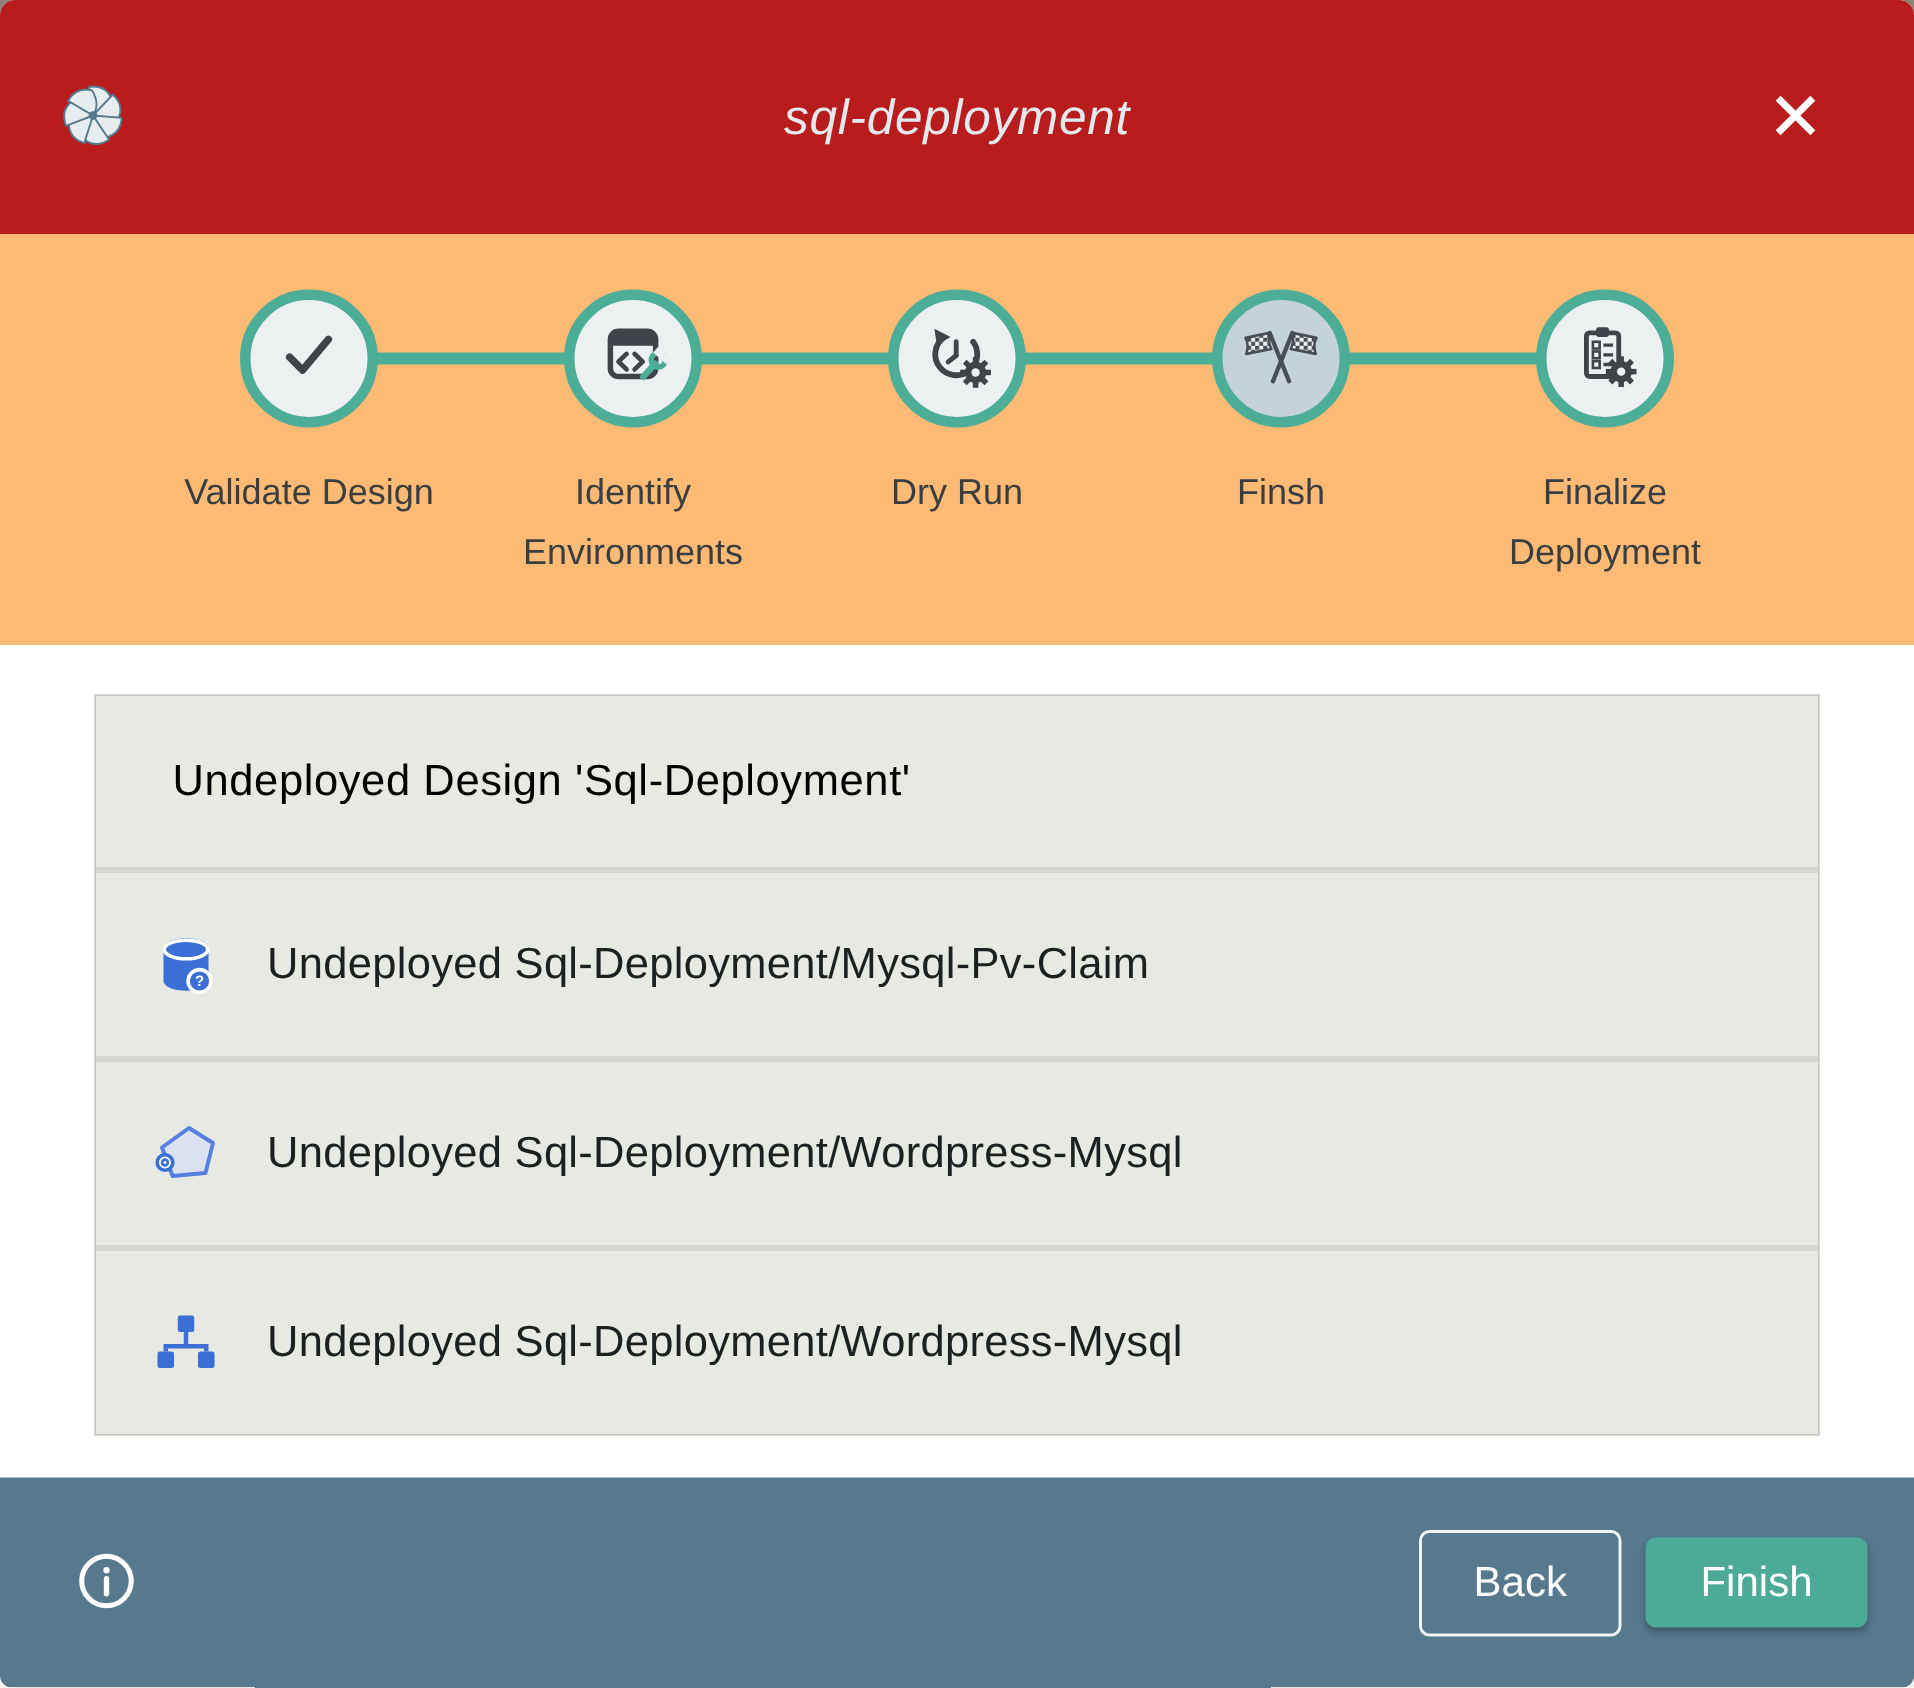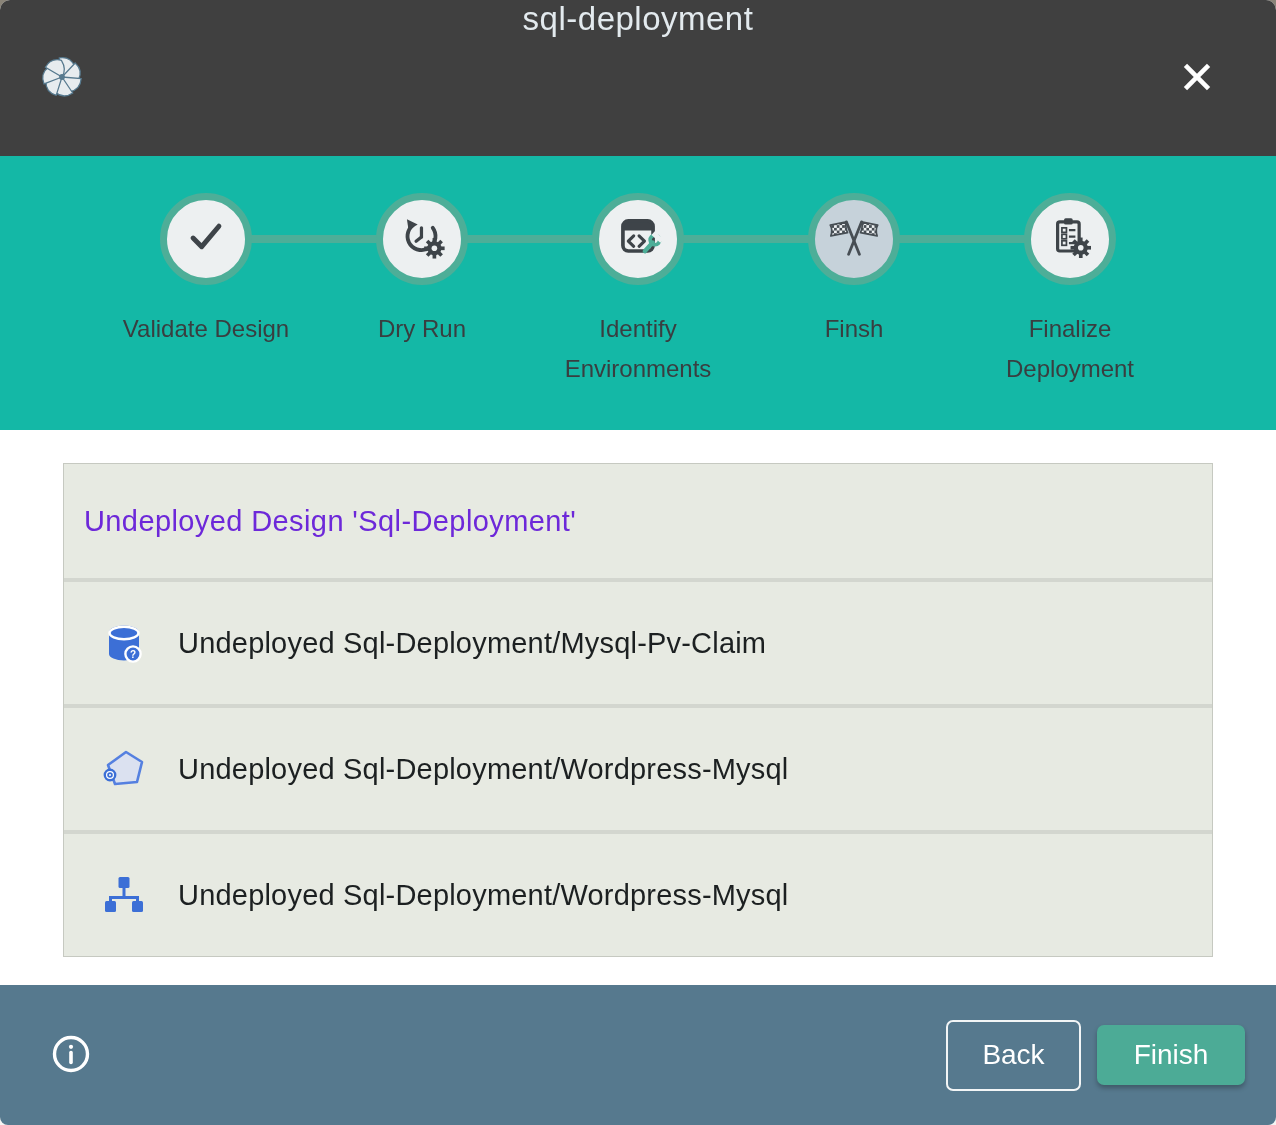--- a/index.html
+++ b/index.html
@@ -12,39 +12,40 @@
   .modal {
     width: 1276px; height: 1125px;
     display: flex; flex-direction: column;
     border-radius: 10px 10px 8px 8px;
     overflow: hidden;
     background: #ffffff;
   }
   
   .hdr {
     height: 156px; flex: 0 0 156px;
-    background: #404040;
-    display: flex; align-items: flex-start;
+    background: #b91c1c;
+    display: flex; align-items: center;
     position: relative;
+    font-style: italic;
   }
   .hdr .logo { position: absolute; left: 33px; top: 48px; width: 58px; height: 58px; }
   .hdr .title {
     width: 100%; text-align: center;
     color: #e3eaee; font-size: 33px; letter-spacing: 0.5px; font-weight: 400;
   }
   .hdr .close {
     position: absolute; right: 56px; top: 54px;
     width: 46px; height: 46px;
     background: transparent; border: none; cursor: pointer;
     display: flex; align-items: center; justify-content: center;
   }
   
   .stepper {
     height: 274px; flex: 0 0 274px;
-    background: #14b8a6;
+    background: #fdba74;
   }
   .steps {
     position: relative; width: 1080px; margin: 0 auto; padding-top: 37px;
     display: flex;
   }
   .steps .track {
     position: absolute; top: 79px; left: 108px; right: 108px; height: 8px;
     background: #4dae98; z-index: 0;
   }
   .step { width: 216px; display: flex; flex-direction: column; align-items: center; z-index: 1; }
@@ -63,22 +64,22 @@
   
   .content { flex: 1 1 auto; background: #ffffff; }
   .panel {
     width: 1150px; margin: 33px auto 0;
     border: 1px solid #c6c9c1;
     background: #d3d6cf;
     display: flex; flex-direction: column; gap: 4px;
   }
   .panel-heading {
     height: 114px; background: #e7eae2;
-    display: flex; align-items: center; padding-left: 20px;
-    font-size: 29px; font-weight: 300; letter-spacing: 0.4px; color: #6d28d9;
+    display: flex; align-items: center; padding-left: 51px;
+    font-size: 29px; font-weight: 300; letter-spacing: 0.4px; color: #000000;
   }
   .panel-row {
     height: 122px; background: #e7eae2;
     display: flex; align-items: center; padding-left: 36px;
   }
   .row-icon { width: 48px; height: 48px; flex: 0 0 48px; }
   .row-text { margin-left: 30px; font-size: 29px; color: #1c2021; letter-spacing: 0.2px; }
   
   .ftr {
     height: 140px; flex: 0 0 140px;
@@ -148,20 +149,39 @@
             </svg>
           </span>
         </div>
         <div class="step-label">Validate Design</div>
       </div>
 
       <div class="step">
         <div class="step-circle">
           <span>
             <svg viewBox="0 0 52 52" width="56" height="56">
+              <path d="M12 16 a5 5 0 0 1 5 -5 h18 a5 5 0 0 1 5 5 v4 h-28 z" fill="#3e4449"></path>
+              <rect x="12" y="11" width="28" height="28" rx="5" fill="none" stroke="#3e4449" stroke-width="3.4"></rect>
+              <path d="M22 25 l-5 4.8 5 4.8" fill="none" stroke="#3e4449" stroke-width="2.9" stroke-linecap="round" stroke-linejoin="round"></path>
+              <path d="M27 25 l5 4.8 -5 4.8" fill="none" stroke="#3e4449" stroke-width="2.9" stroke-linecap="round" stroke-linejoin="round"></path>
+              <g transform="translate(37,34) rotate(42)">
+                <circle cx="0" cy="-7" r="4.4" fill="none" stroke="#4dae98" stroke-width="3.4"></circle>
+                <rect x="-5.5" y="-13" width="11" height="4.6" fill="#edf0f1"></rect>
+                <rect x="-2" y="-6" width="4" height="15" rx="2" fill="#4dae98"></rect>
+              </g>
+            </svg>
+          </span>
+        </div>
+        <div class="step-label">Identify Environments</div>
+      </div>
+
+      <div class="step">
+        <div class="step-circle">
+          <span>
+            <svg viewBox="0 0 52 52" width="56" height="56">
               <path d="M17.5 15 A13 13 0 1 0 36 17.5" fill="none" stroke="#3e4449" stroke-width="3.6" stroke-linecap="round"></path>
               <polygon points="12,9.5 13.5,19.5 22,14.5" fill="#3e4449"></polygon>
               <line x1="25.5" y1="26" x2="25.5" y2="17.5" stroke="#3e4449" stroke-width="3" stroke-linecap="round"></line>
               <line x1="25.5" y1="26" x2="20.5" y2="30" stroke="#3e4449" stroke-width="3" stroke-linecap="round"></line>
               <g transform="translate(37.5,36.5)">
                 <g fill="#3e4449">
                   <rect x="-1.7" y="-9.5" width="3.4" height="4"></rect>
                   <rect x="-1.7" y="5.5" width="3.4" height="4"></rect>
                   <rect x="-9.5" y="-1.7" width="4" height="3.4"></rect>
                   <rect x="5.5" y="-1.7" width="4" height="3.4"></rect>
@@ -170,39 +190,20 @@
                   <rect x="-9.5" y="-1.7" width="4" height="3.4" transform="rotate(45)"></rect>
                   <rect x="5.5" y="-1.7" width="4" height="3.4" transform="rotate(45)"></rect>
                 </g>
                 <circle r="6.6" fill="#3e4449"></circle>
                 <circle r="2.6" fill="#edf0f1"></circle>
               </g>
             </svg>
           </span>
         </div>
         <div class="step-label">Dry Run</div>
-      </div>
-
-      <div class="step">
-        <div class="step-circle">
-          <span>
-            <svg viewBox="0 0 52 52" width="56" height="56">
-              <path d="M12 16 a5 5 0 0 1 5 -5 h18 a5 5 0 0 1 5 5 v4 h-28 z" fill="#3e4449"></path>
-              <rect x="12" y="11" width="28" height="28" rx="5" fill="none" stroke="#3e4449" stroke-width="3.4"></rect>
-              <path d="M22 25 l-5 4.8 5 4.8" fill="none" stroke="#3e4449" stroke-width="2.9" stroke-linecap="round" stroke-linejoin="round"></path>
-              <path d="M27 25 l5 4.8 -5 4.8" fill="none" stroke="#3e4449" stroke-width="2.9" stroke-linecap="round" stroke-linejoin="round"></path>
-              <g transform="translate(37,34) rotate(42)">
-                <circle cx="0" cy="-7" r="4.4" fill="none" stroke="#4dae98" stroke-width="3.4"></circle>
-                <rect x="-5.5" y="-13" width="11" height="4.6" fill="#edf0f1"></rect>
-                <rect x="-2" y="-6" width="4" height="15" rx="2" fill="#4dae98"></rect>
-              </g>
-            </svg>
-          </span>
-        </div>
-        <div class="step-label">Identify Environments</div>
       </div>
 
       <div class="step active">
         <div class="step-circle">
           <span>
             <svg viewBox="0 0 52 52" width="56" height="56">
               <defs>
                 <pattern id="chk" width="5" height="5" patternUnits="userSpaceOnUse">
                   <rect width="5" height="5" fill="#eef1f3"></rect>
                   <rect width="2.5" height="2.5" fill="#474e54"></rect>

